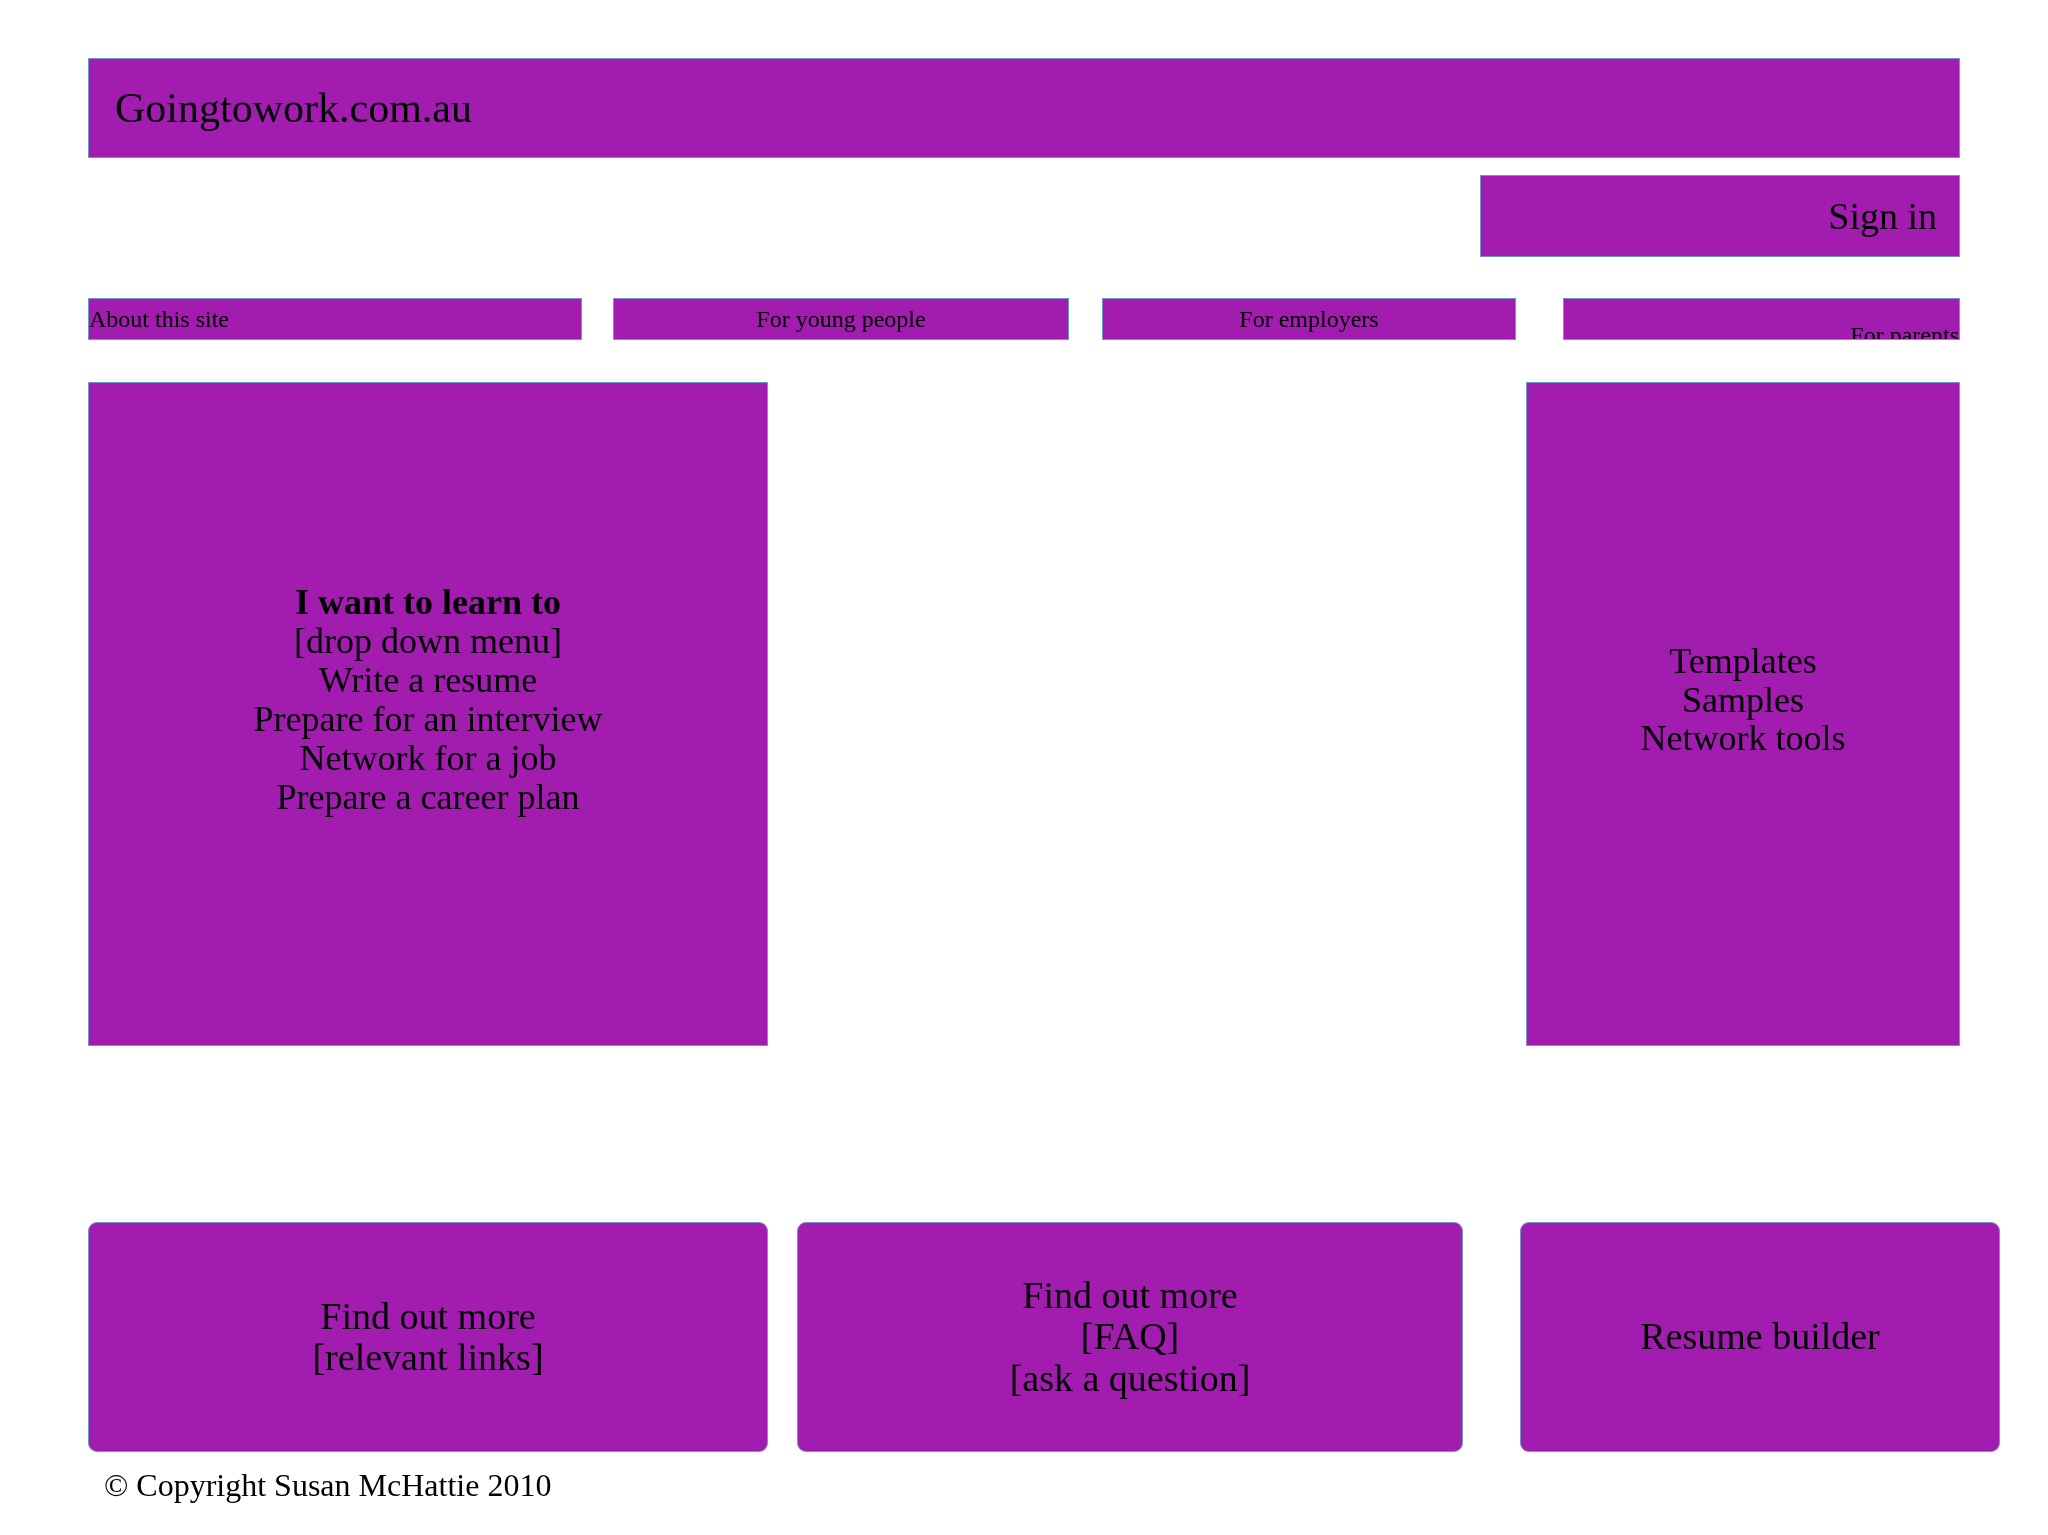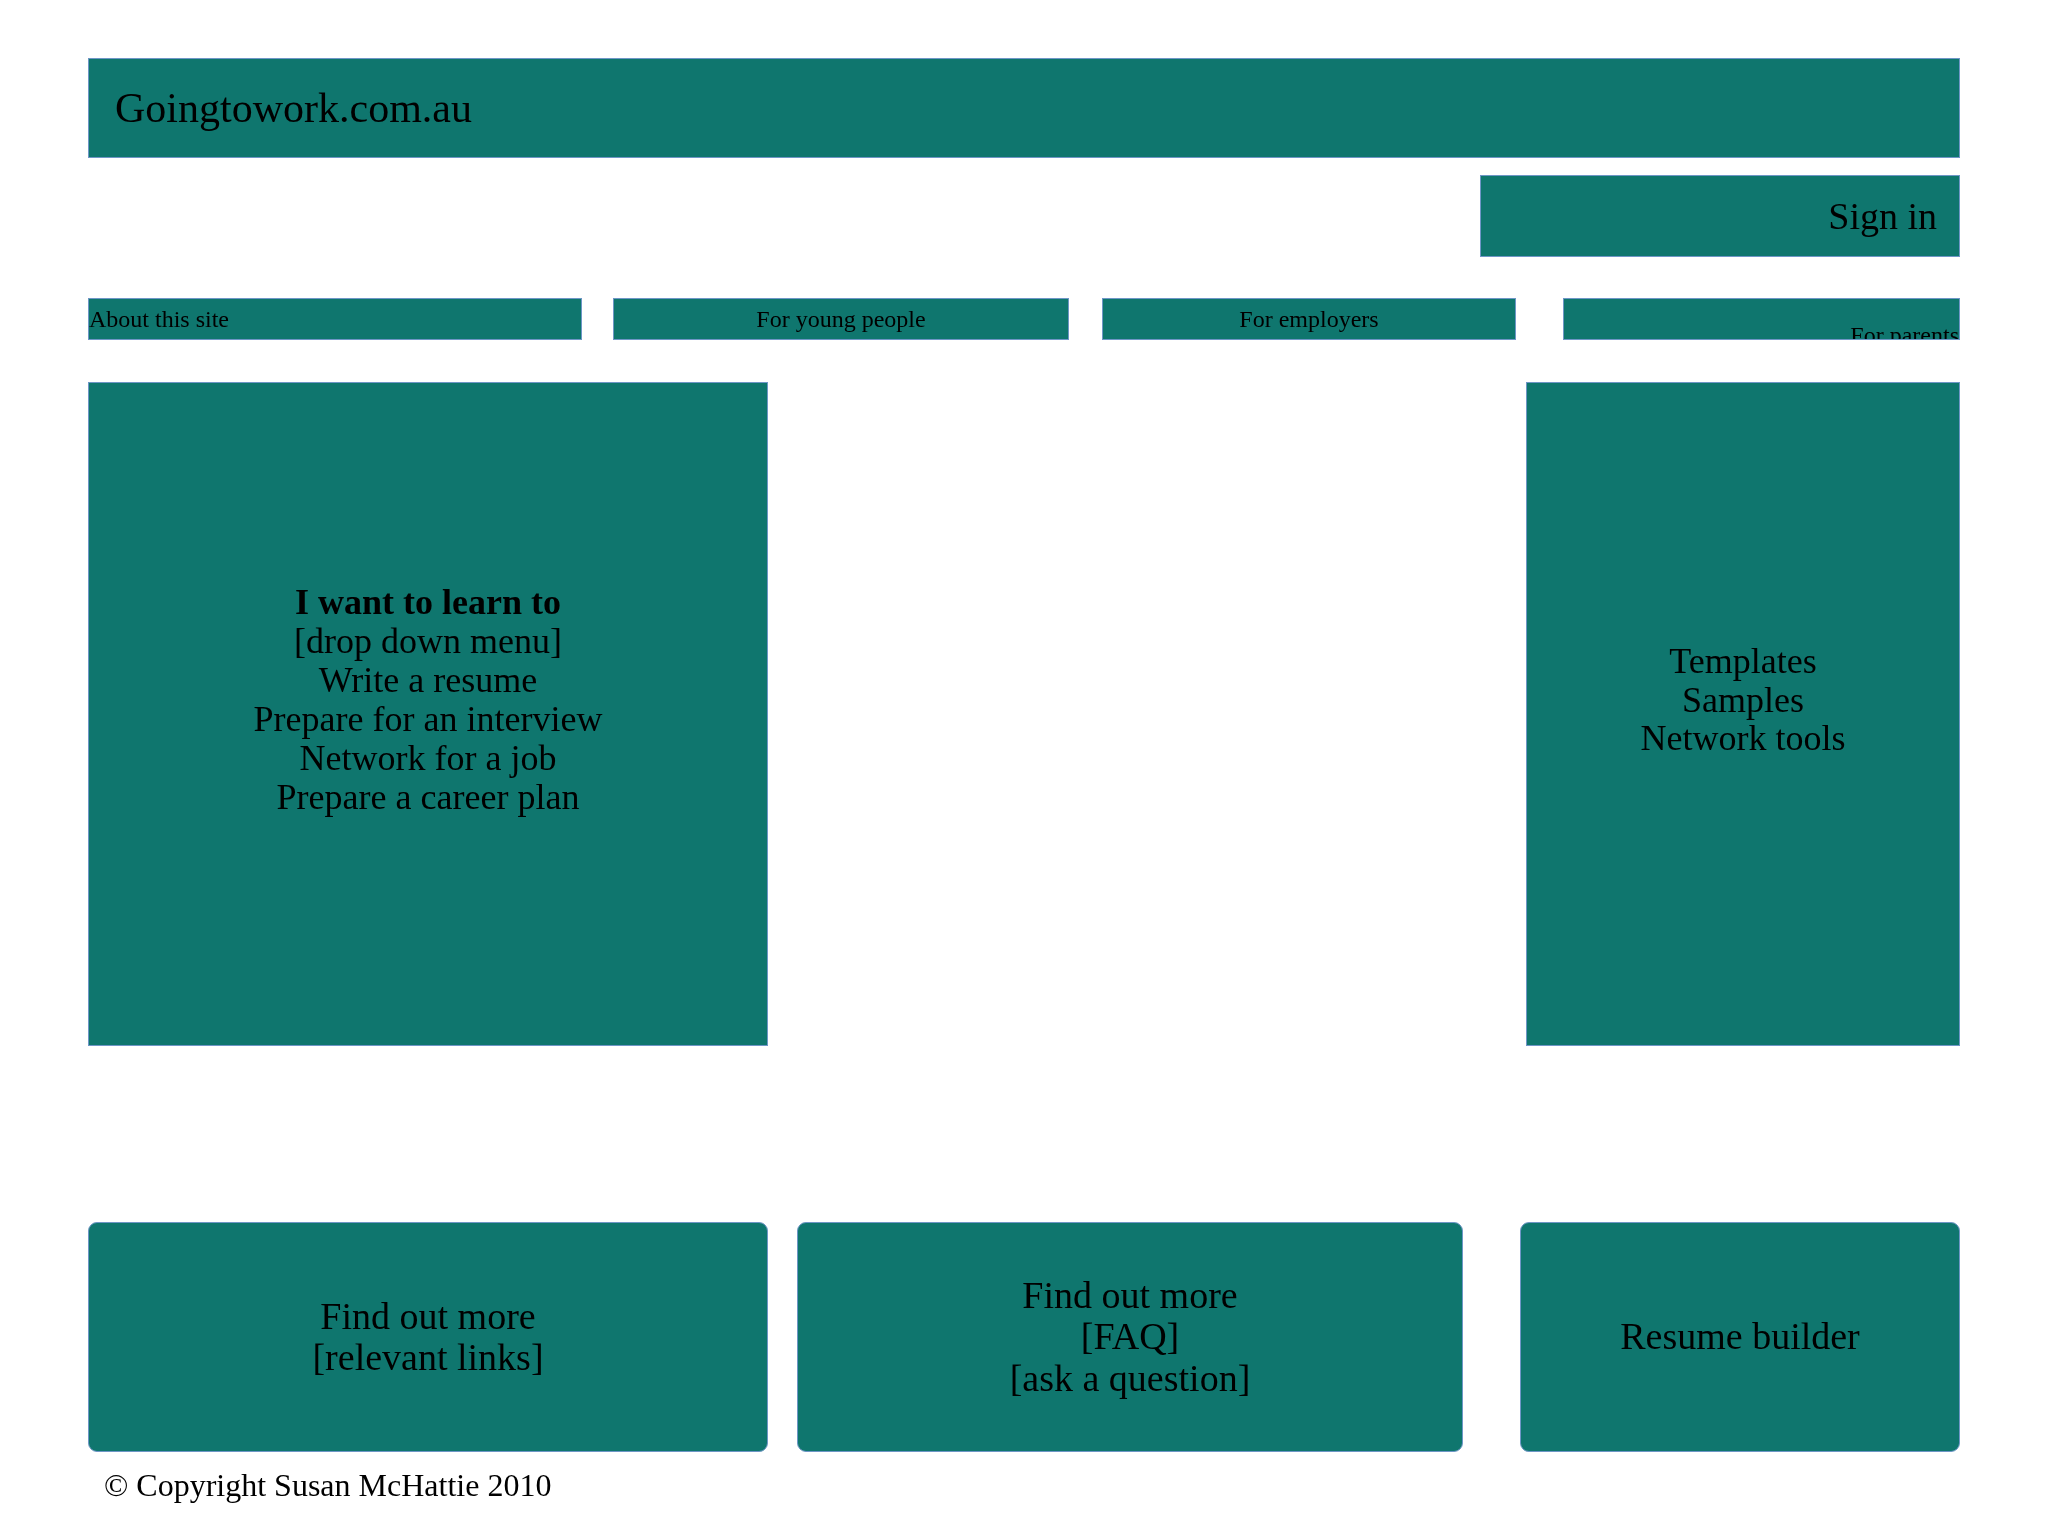--- a/index.html
+++ b/index.html
@@ -19,21 +19,21 @@
   }
 
   .page {
     position: absolute;
     inset: 0;
   }
 
   
   .panel {
     position: absolute;
-    background: #0f766e;
+    background: #a21caf;
     box-sizing: border-box;
     border: 1px solid #6E96C6;
     display: flex;
     overflow: hidden;
   }
 
   
   #site-header {
     left: 88px;
     top: 58px;
@@ -152,21 +152,21 @@
   #panel-links {
     left: 88px;
     width: 680px;
   }
   #panel-faq {
     left: 797px;
     width: 666px;
   }
   #panel-resume {
     left: 1520px;
-    width: 440px;
+    width: 480px;
     font-family: Liberation Serif, serif;
   }
   .bottom-panel .stack { font-size: 38px; line-height: 1.08; }
 
   
   #footer-copyright {
     position: absolute;
     left: 104px;
     top: 1468px;
     font-size: 32px;

